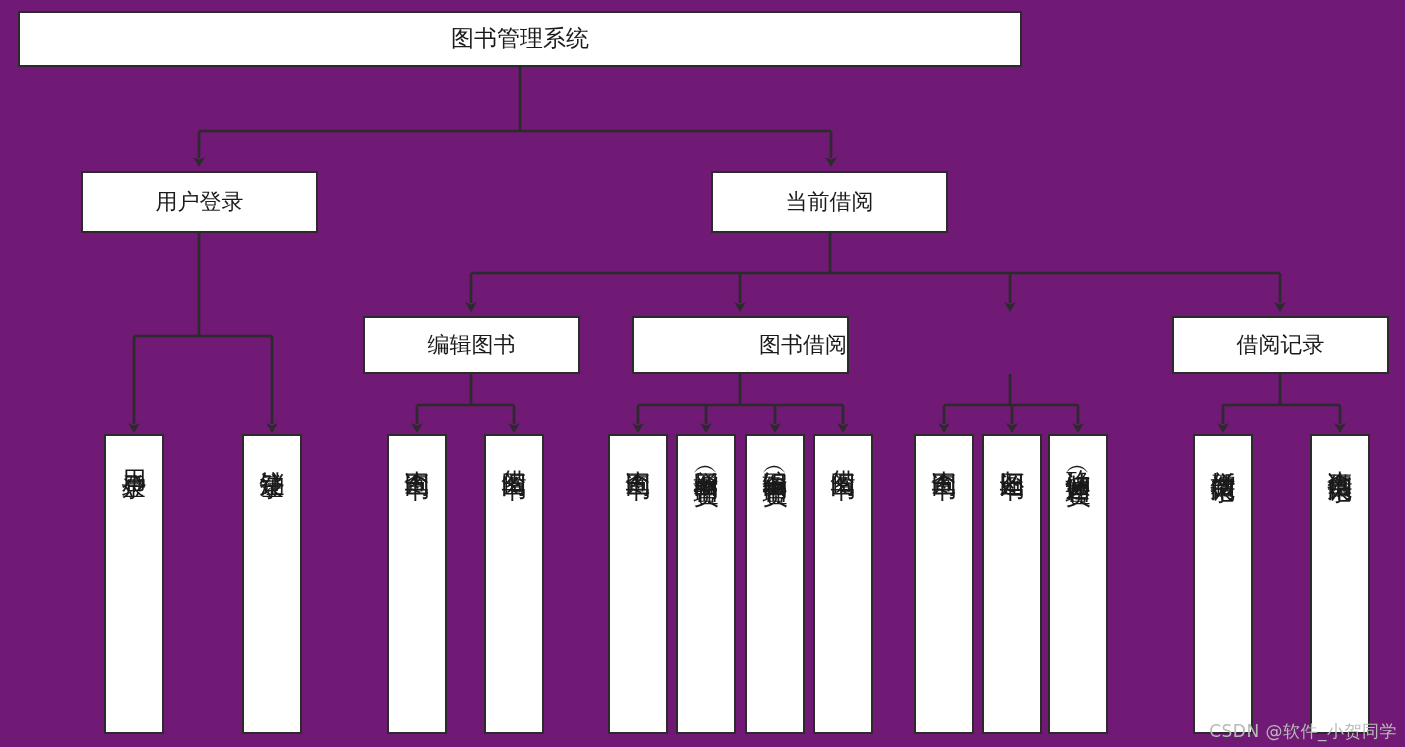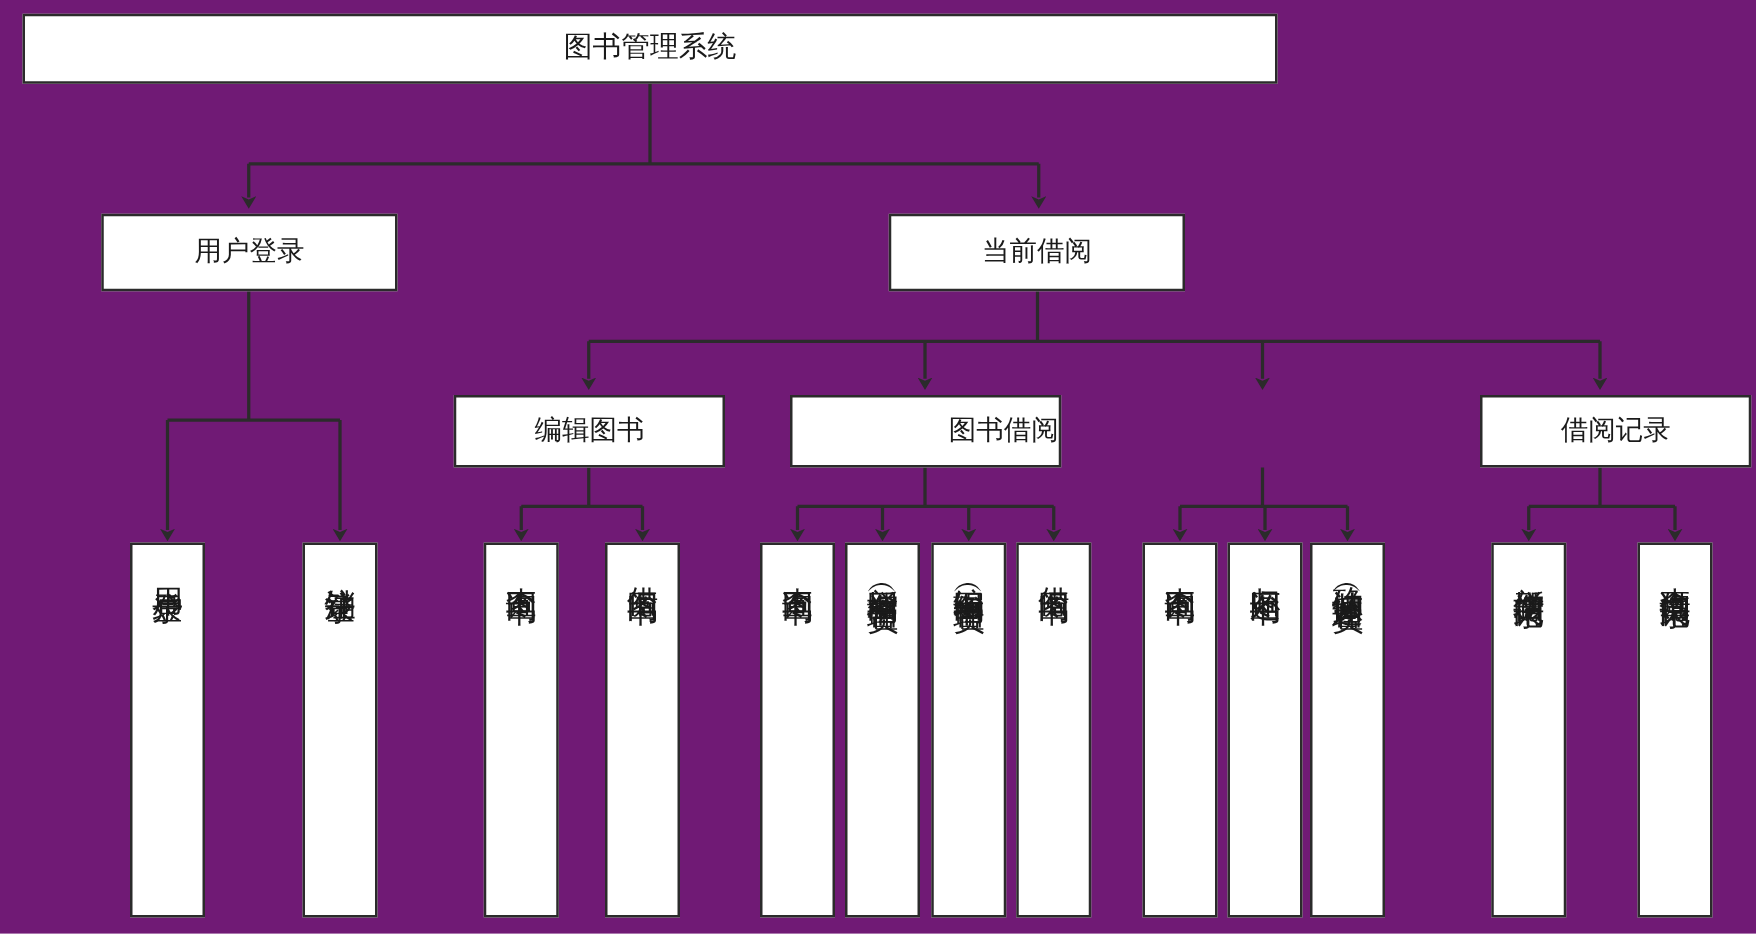--- a/index.html
+++ b/index.html
@@ -140,21 +140,21 @@
 
   <div class="node horiz" style="left:363px; top:316px; width:217px; height:58px;">
     <span class="label">编辑图书</span>
   </div>
 
   <div class="node horiz" style="left:632px; top:316px; width:217px; height:58px;justify-content:flex-end;">
     <span class="label">图书借阅</span>
   </div>
 
 
-  <div class="node horiz" style="left:1172px; top:316px; width:217px; height:58px;margin-left:12px;">
+  <div class="node horiz" style="left:1172px; top:316px; width:217px; height:58px;">
     <span class="label">借阅记录</span>
   </div>
 
   <div class="node vert" style="left:104px; top:434px; width:60px; height:300px;">
     <span class="label">用户登录</span>
   </div>
 
   <div class="node vert" style="left:242px; top:434px; width:60px; height:300px;">
     <span class="label">注销登录</span>
   </div>
@@ -196,14 +196,15 @@
   </div>
 
   <div class="node vert" style="left:1193px; top:434px; width:60px; height:300px;">
     <span class="label">新增借阅记录</span>
   </div>
 
   <div class="node vert" style="left:1310px; top:434px; width:60px; height:300px;">
     <span class="label">查询借阅记录</span>
   </div>
 
+  <div class="watermark">CSDN @软件_小贺同学</div>
 
 </div>
 
 </body></html>

